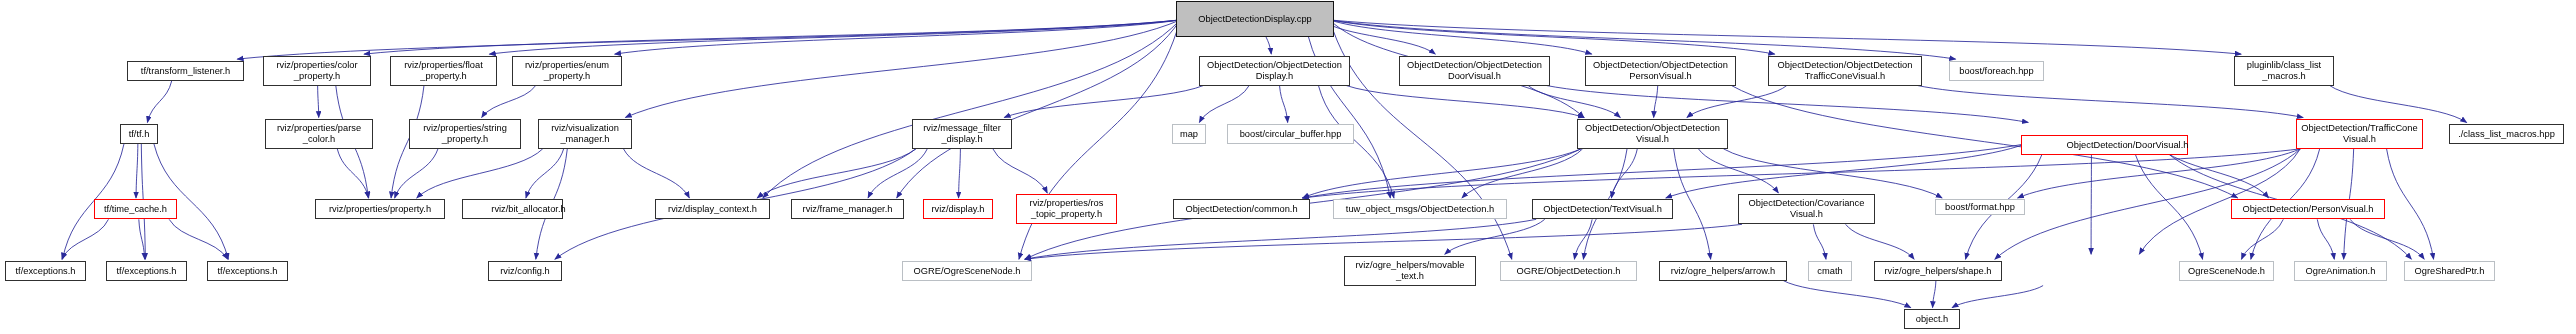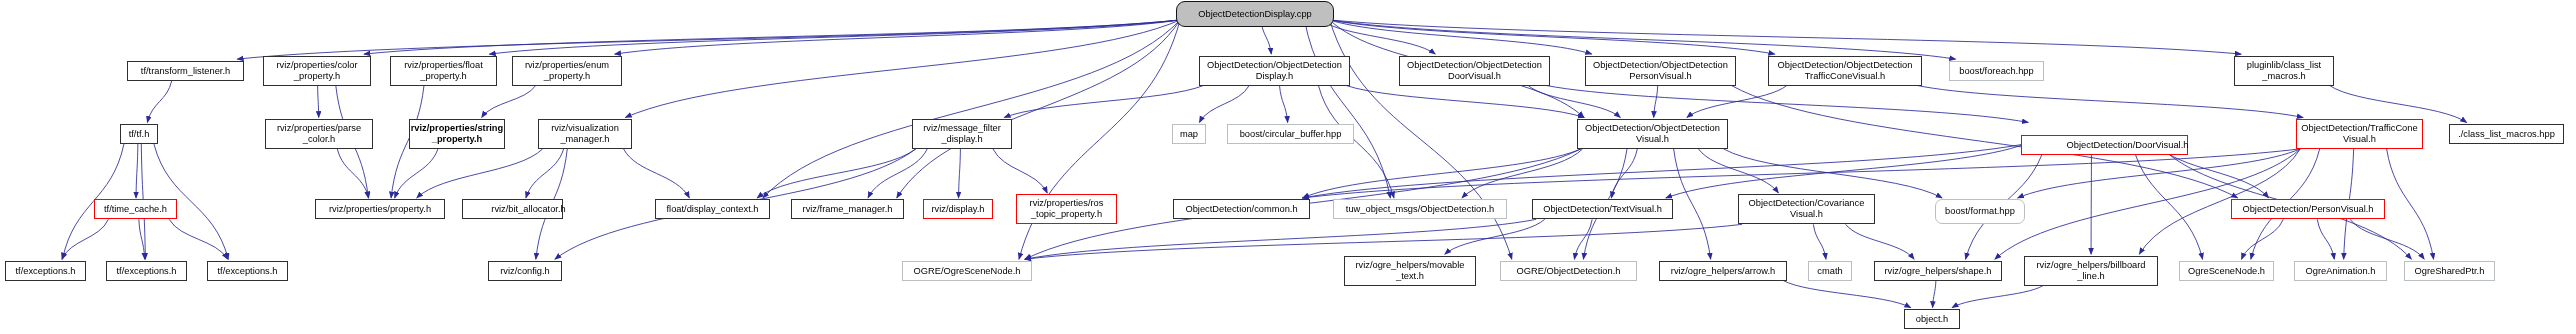--- a/index.html
+++ b/index.html
@@ -121,21 +121,21 @@
       <path d="M2157,308 C2013.4,336 1582.6,336 1439,364" fill="none" stroke="#2a2a9a" stroke-width="1.2" marker-end="url(#arrowhead)"></path>
       <path d="M2235.6,308 C2230.6079999999997,336 2215.632,336 2210.64,364" fill="none" stroke="#2a2a9a" stroke-width="1.2" marker-end="url(#arrowhead)"></path>
       <path d="M2591.5,315 C2610.74,339.5 2668.46,339.5 2687.7,364" fill="none" stroke="#2a2a9a" stroke-width="1.2" marker-end="url(#arrowhead)"></path>
       <path d="M2546.2,315 C2549.736,339.5 2560.344,339.5 2563.88,364" fill="none" stroke="#2a2a9a" stroke-width="1.2" marker-end="url(#arrowhead)"></path>
       <path d="M2446,315 C2244.6,339.5 1640.4,339.5 1439,364" fill="none" stroke="#2a2a9a" stroke-width="1.2" marker-end="url(#arrowhead)"></path>
       <path d="M3271,120 C3309.532,146 3425.1279999999997,146 3463.66,172" fill="none" stroke="#2a2a9a" stroke-width="1.2" marker-end="url(#arrowhead)"></path>
       <path d="M2504,394 C2539.8,413 2647.2,413 2683,432" fill="none" stroke="#2a2a9a" stroke-width="1.2" marker-end="url(#arrowhead)"></path>
       <path d="M2718.3,394 C2717.364,413 2714.556,413 2713.62,432" fill="none" stroke="#2a2a9a" stroke-width="1.2" marker-end="url(#arrowhead)"></path>
       <path d="M2868.8,401 C2843.2400000000002,416.5 2766.56,416.5 2741,432" fill="none" stroke="#2a2a9a" stroke-width="1.2" marker-end="url(#arrowhead)"></path>
     </svg>
-    <div class="node root" style="left: 1176px; top: 1.4px; width: 158px; height: 26px; border-radius: 9px;">
+    <div class="node root" style="left: 1176px; top: 1.4px; width: 158px; height: 36px;">
       <div>ObjectDetectionDisplay.cpp</div>
     </div>
     <div class="node linked" style="left: 127px; top: 61px; width: 117px; height: 20px;">
       <div>tf/transform_listener.h</div>
     </div>
     <div class="node linked" style="left: 263px; top: 56px; width: 108px; height: 30px;">
       <div>rviz/properties/color</div>
       <div>_property.h</div>
     </div>
     <div class="node linked" style="left: 390px; top: 56px; width: 107px; height: 30px;">
@@ -169,21 +169,21 @@
       <div>pluginlib/class_list</div>
       <div>_macros.h</div>
     </div>
     <div class="node linked" style="left: 120px; top: 124px; width: 38px; height: 20px;">
       <div>tf/tf.h</div>
     </div>
     <div class="node linked" style="left: 265px; top: 119px; width: 108px; height: 30px;">
       <div>rviz/properties/parse</div>
       <div>_color.h</div>
     </div>
-    <div class="node linked" style="left: 409px; top: 119px; width: 96px; height: 30px; font-weight: bold;">
+    <div class="node linked" style="left: 409px; top: 119px; width: 112px; height: 30px;">
       <div>rviz/properties/string</div>
       <div>_property.h</div>
     </div>
     <div class="node linked" style="left: 538px; top: 119px; width: 94px; height: 30px;">
       <div>rviz/visualization</div>
       <div>_manager.h</div>
     </div>
     <div class="node linked" style="left: 912px; top: 119px; width: 100px; height: 30px;">
       <div>rviz/message_filter</div>
       <div>_display.h</div>
@@ -211,21 +211,21 @@
     <div class="node truncated" style="left: 94px; top: 199px; width: 83px; height: 20px;">
       <div>tf/time_cache.h</div>
     </div>
     <div class="node linked" style="left: 315px; top: 199px; width: 130px; height: 20px;">
       <div>rviz/properties/property.h</div>
     </div>
     <div class="node linked" style="left: 462px; top: 199px; width: 101px; height: 20px; padding-left: 32px;">
       <div>rviz/bit_allocator.h</div>
     </div>
     <div class="node linked" style="left: 655px; top: 199px; width: 115px; height: 20px;">
-      <div>float/display_context.h</div>
+      <div>rviz/display_context.h</div>
     </div>
     <div class="node linked" style="left: 791px; top: 199px; width: 113px; height: 20px;">
       <div>rviz/frame_manager.h</div>
     </div>
     <div class="node truncated" style="left: 923px; top: 199px; width: 70px; height: 20px;">
       <div>rviz/display.h</div>
     </div>
     <div class="node truncated" style="left: 1016px; top: 194px; width: 101px; height: 30px;">
       <div>rviz/properties/ros</div>
       <div>_topic_property.h</div>
@@ -236,21 +236,21 @@
     <div class="node plain" style="left: 1333px; top: 199px; width: 174px; height: 20px;">
       <div>tuw_object_msgs/ObjectDetection.h</div>
     </div>
     <div class="node linked" style="left: 1532px; top: 199px; width: 141px; height: 20px;">
       <div>ObjectDetection/TextVisual.h</div>
     </div>
     <div class="node linked" style="left: 1738px; top: 194px; width: 137px; height: 30px;">
       <div>ObjectDetection/Covariance</div>
       <div>Visual.h</div>
     </div>
-    <div class="node plain" style="left: 1935px; top: 199px; width: 90px; height: 25px; border-radius: 7px;">
+    <div class="node plain" style="left: 1935px; top: 199px; width: 90px; height: 16px;">
       <div>boost/format.hpp</div>
     </div>
     <div class="node truncated" style="left: 2231px; top: 199px; width: 154px; height: 20px;">
       <div>ObjectDetection/PersonVisual.h</div>
     </div>
     <div class="node linked" style="left: 5px; top: 261px; width: 81px; height: 20px;">
       <div>tf/exceptions.h</div>
     </div>
     <div class="node linked" style="left: 106px; top: 261px; width: 81px; height: 20px;">
       <div>tf/exceptions.h</div>
@@ -272,24 +272,20 @@
       <div>OGRE/ObjectDetection.h</div>
     </div>
     <div class="node linked" style="left: 1659px; top: 261px; width: 128px; height: 20px;">
       <div>rviz/ogre_helpers/arrow.h</div>
     </div>
     <div class="node plain" style="left: 1808px; top: 261px; width: 44px; height: 20px;">
       <div>cmath</div>
     </div>
     <div class="node linked" style="left: 1874px; top: 261px; width: 128px; height: 20px;">
       <div>rviz/ogre_helpers/shape.h</div>
-    </div>
-    <div class="node linked" style="left: 2024px; top: 256px; width: 134px; height: 30px;">
-      <div>rviz/ogre_helpers/billboard</div>
-      <div>_line.h</div>
     </div>
     <div class="node plain" style="left: 2179px; top: 261px; width: 95px; height: 20px;">
       <div>OgreSceneNode.h</div>
     </div>
     <div class="node plain" style="left: 2294px; top: 261px; width: 93px; height: 20px;">
       <div>OgreAnimation.h</div>
     </div>
     <div class="node plain" style="left: 2404px; top: 261px; width: 91px; height: 20px;">
       <div>OgreSharedPtr.h</div>
     </div>

